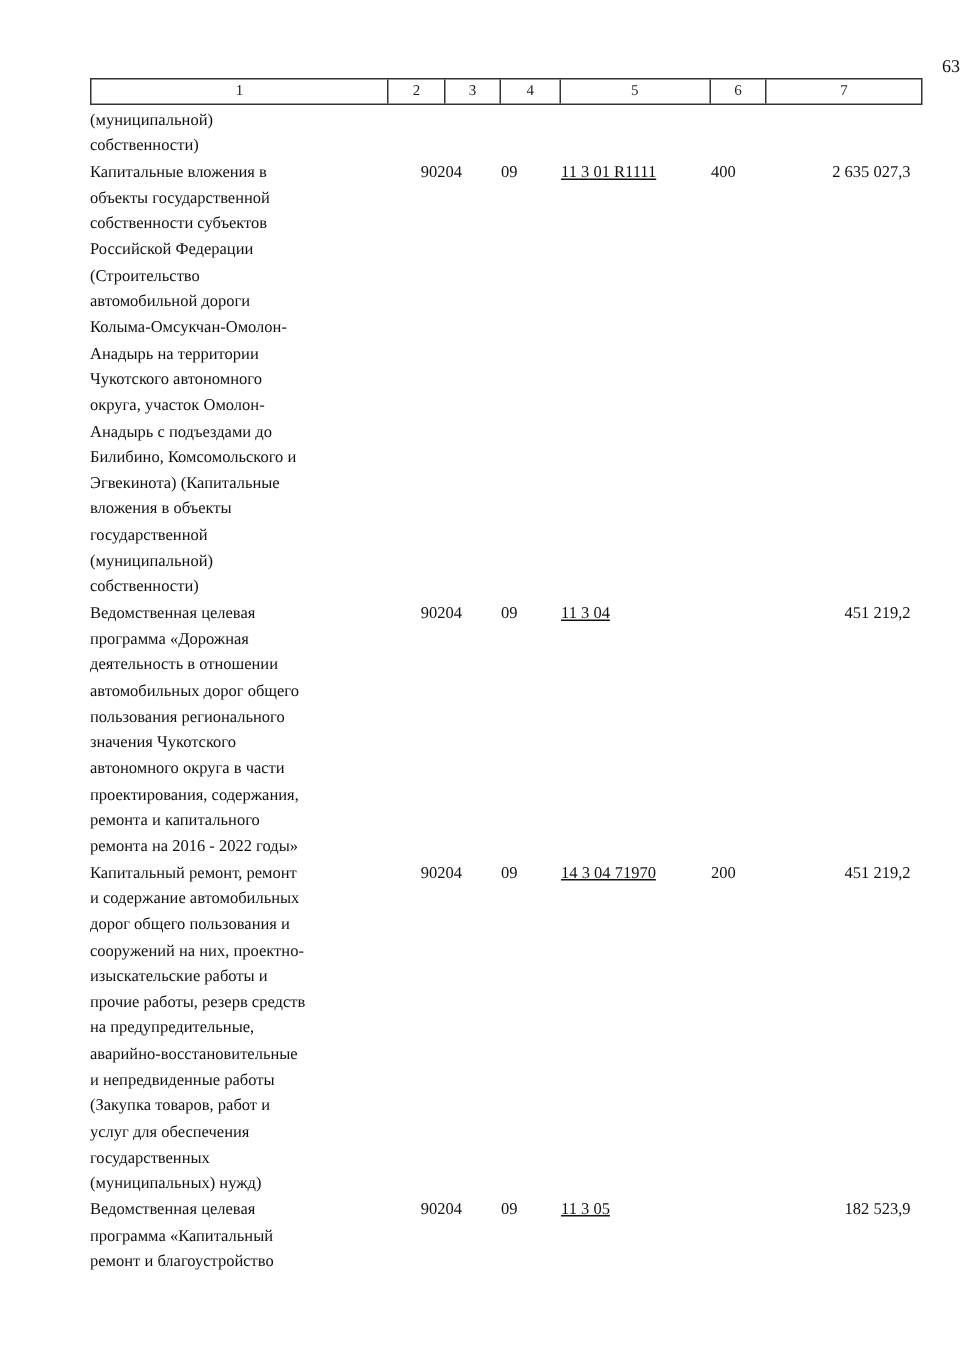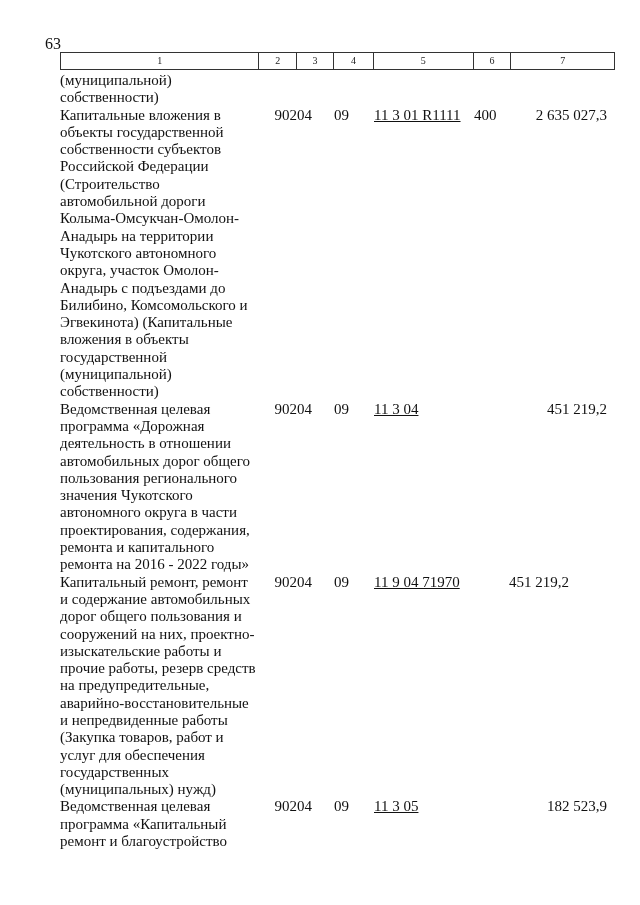--- a/index.html
+++ b/index.html
@@ -2,37 +2,37 @@
 <html><head>
   <meta charset="utf-8">
   <style>
     html, body { margin: 0; padding: 0; background: #ffffff; }
     body {
       width: 640px; height: 905px; position: relative; overflow: hidden;
       font-family: "Liberation Serif", serif; color: #111;
     }
     .page-number {
       position: absolute; top: 37px; left: 0; width: 640px;
-      text-align: left; font-size: 16px; line-height: 14px;
+      text-align: right; font-size: 12px; line-height: 14px;
       padding-left: 45px; box-sizing: border-box;
     }
     .hdr {
       position: absolute; top: 52px; left: 60px; width: 555px; height: 18px;
       border: 1px solid #333; box-sizing: border-box; display: flex;
     }
     .hdr .c {
       border-right: 1px solid #333; box-sizing: border-box; text-align: center;
       font-size: 10px; line-height: 16px; color: #222;
     }
     .hdr .c:last-child { border-right: none; }
     .w1 { width: 199px; } .w2 { width: 38px; } .w3 { width: 37px; }
     .w4 { width: 40px; } .w5 { width: 100px; } .w6 { width: 38px; } .w7 { width: 103px; }
 
     .body { position: absolute; top: 72px; left: 60px; width: 555px; }
-    .row { display: flex; font-size: 15px; line-height: 17.3px; }
+    .row { display: flex; font-size: 11px; line-height: 17.3px; }
     .row .c1 { width: 199px; white-space: pre-line; }
     .row .c2 { width: 38px; text-align: right; padding-left: 0px; box-sizing: border-box; }
     .row .c3 { width: 37px; box-sizing: border-box; padding-left: 0px; }
     .row .c4 { width: 40px; box-sizing: border-box; padding-left: 0px; }
     .row .c5 { width: 100px; box-sizing: border-box; padding-left: 0px; text-decoration: underline; }
     .row .c6 { width: 38px; box-sizing: border-box; }
     .row .c7 { width: 103px; text-align: right; box-sizing: border-box; padding-right: 8px; }
   </style>
 </head>
 <body>
@@ -113,21 +113,22 @@
 на предупредительные,
 аварийно-восстановительные
 и непредвиденные работы
 (Закупка товаров, работ и
 услуг для обеспечения
 государственных
 (муниципальных) нужд)</div>
     <div class="c2">902</div>
     <div class="c3">04</div>
     <div class="c4">09</div>
-    <div class="c5">11 9 04 71970</div>
+    <div class="c5">14 3 04 71970</div>
+    <div class="c6">200</div>
     <div class="c7">451 219,2</div>
   </div>
   <div class="row">
     <div class="c1">Ведомственная целевая
 программа «Капитальный
 ремонт и благоустройство</div>
     <div class="c2">902</div>
     <div class="c3">04</div>
     <div class="c4">09</div>
     <div class="c5">11 3 05</div>

